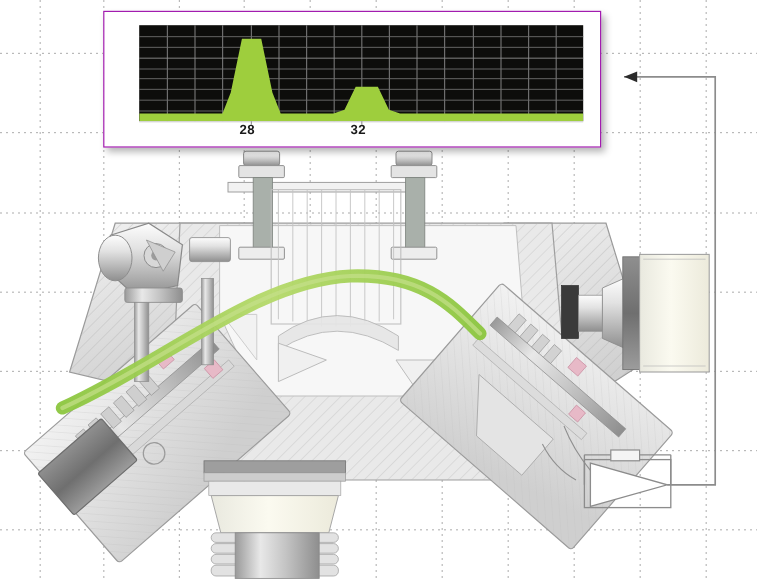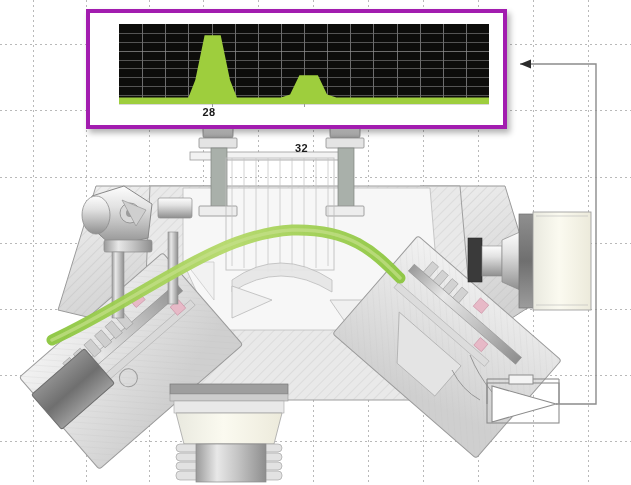--- a/index.html
+++ b/index.html
@@ -12,21 +12,21 @@
   .grid-layer{position:absolute;inset:0;pointer-events:none;}
   .gline-v{position:absolute;top:0;bottom:0;width:1px;
      background-image:linear-gradient(to bottom,#b9b9b9 0 2px,transparent 2px 5px);
      background-size:1px 5px;}
   .gline-h{position:absolute;left:0;right:0;height:1px;
      background-image:linear-gradient(to right,#b9b9b9 0 2px,transparent 2px 5px);
      background-size:5px 1px;}
 
   
   #spectrum-panel{position:absolute;left:86px;top:9px;width:413px;height:112px;
-     background:#ffffff;border:4px solid #a21caf;
+     background:#ffffff;border:1px solid #a21caf;
      box-shadow:3px 4px 6px rgba(0,0,0,.30);}
   #plot-area{position:absolute;left:29px;top:11px;width:370px;height:80px;background:#0d0d0b;}
   .vgrid{position:absolute;top:0;bottom:0;width:1px;background:#7f7f7f;opacity:.85;}
   .hgrid{position:absolute;left:0;right:0;height:1px;background:#6e6e6e;opacity:.75;}
   .hgrid.major{background:#8d8d8d;}
   #trace-svg{position:absolute;left:0;top:0;width:370px;height:80px;}
   #axis-strip{position:absolute;left:29px;top:91px;width:370px;height:3px;
      border-top:1px solid #d8d8d8;}
   .axis-label{position:absolute;top:93px;font-size:11px;font-weight:bold;color:#1a1a1a;
      letter-spacing:.5px;}
@@ -289,18 +289,18 @@
           <div class="hgrid" style="top: 53px;"></div>
           <div class="hgrid" style="top: 62px;"></div>
           <div class="hgrid" style="top: 71px;"></div>
         </div>
       <svg id="trace-svg" viewBox="0 0 370 80" preserveAspectRatio="none" xmlns="http://www.w3.org/2000/svg">
         <path id="trace-path" fill="#9ECE3D" stroke="none" d="M0.0,80.0 L0.0,73.6 L23.1,73.6 L46.3,73.6 L69.4,73.6 L76.3,56.0 L85.6,11.2 L101.7,11.2 L111.0,56.0 L117.9,73.6 L138.8,73.6 L161.9,73.6 L171.1,70.4 L180.4,51.2 L198.9,51.2 L208.1,70.4 L217.4,73.6 L231.3,73.6 L277.5,73.6 L323.8,73.6 L370.0,73.6 L370.0,80.0 Z"></path>
       </svg>
     </div>
     <div id="axis-strip"></div>
     <div class="axis-label" id="lbl0" style="left: 112.5px;">28</div>
-    <div class="axis-label" id="lbl1" style="left: 205px; margin-top: 36px;">32</div>
+    <div class="axis-label" id="lbl1" style="left: 205px;">32</div>
   <div class="tick" style="left: 121.5px;"></div>
       <div class="tick" style="left: 214px;"></div>
     </div>
 
 </div>
 
 </body></html>

